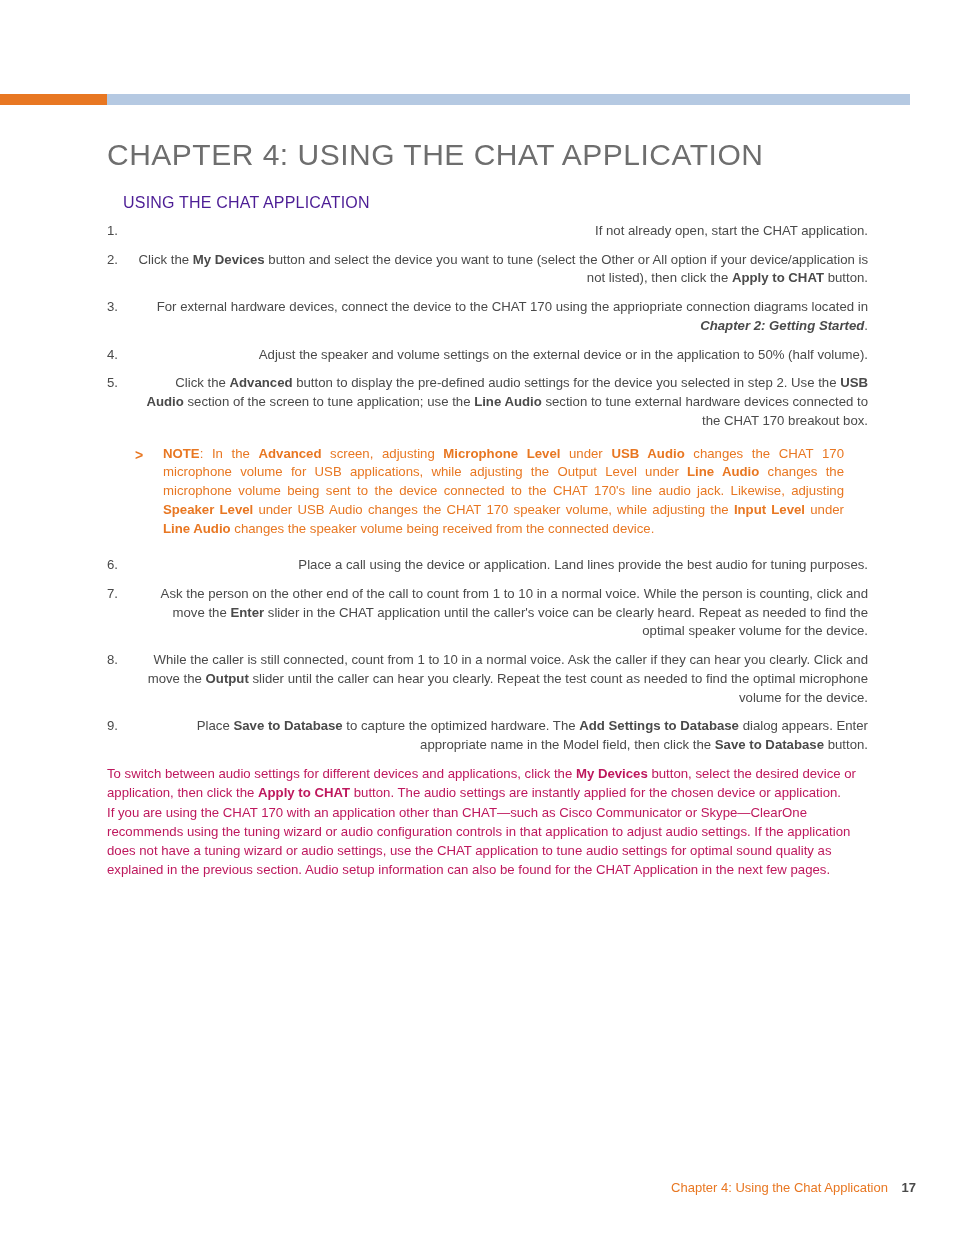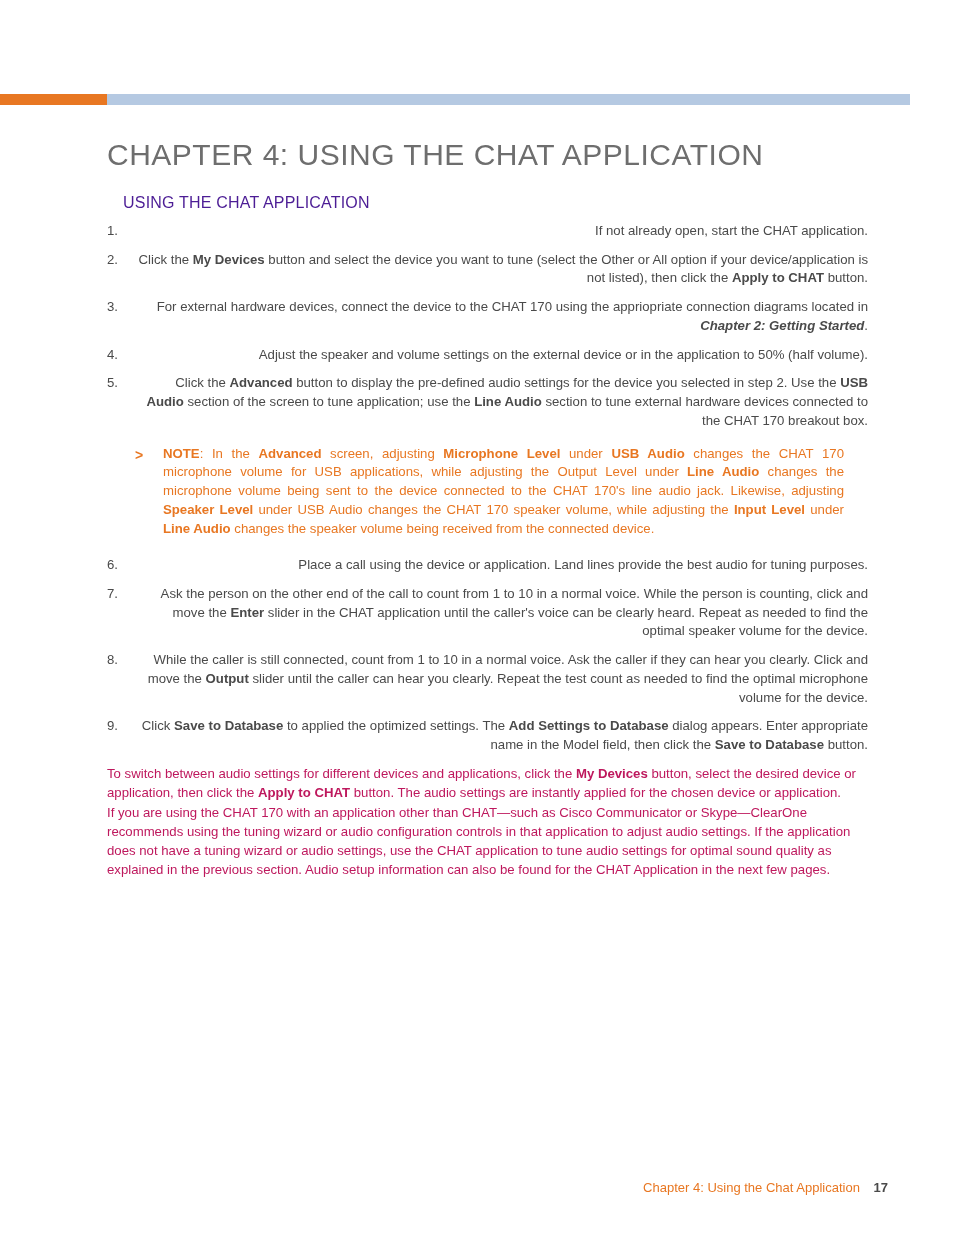--- a/index.html
+++ b/index.html
@@ -43,21 +43,21 @@
   .note-block .note-body { flex: 1; text-align: justify; padding-right: 24px; }
   p.para {
     font-size: 13.2px; line-height: 1.42; color: #be185d;
     margin: 10px 0 0 0; text-align: left;
   }
   .subheading {
     color: #e87722; font-size: 13.2px; font-weight: bold;
     margin: 34px 0 2px 0;
   }
   .footer {
-    position: absolute; bottom: 40px; right: 66px;
+    position: absolute; bottom: 40px; right: 38px;
     font-size: 13px; color: #e87722;
   }
   .footer .pg { color: #4a4a4a; font-weight: bold; margin-left: 10px; }
   b { font-weight: bold; }
   b.ital { font-style: italic; }
 </style>
 </head>
 <body>
 
 <div class="stripe orange"></div>
@@ -103,21 +103,21 @@
     <li>
       <span class="num">7.</span>
       <span class="txt"><span>Ask the person on the other end of the call to count from 1 to 10 in a normal voice. While the person is counting, click and move the </span><b>Enter</b><span> slider in the CHAT application until the caller's voice can be clearly heard. Repeat as needed to find the optimal speaker volume for the device.</span></span>
     </li>
     <li>
       <span class="num">8.</span>
       <span class="txt"><span>While the caller is still connected, count from 1 to 10 in a normal voice. Ask the caller if they can hear you clearly. Click and move the </span><b>Output</b><span> slider until the caller can hear you clearly. Repeat the test count as needed to find the optimal microphone volume for the device.</span></span>
     </li>
     <li>
       <span class="num">9.</span>
-      <span class="txt"><span>Click </span><b>Save to Database</b><span> to applied the optimized settings. The </span><b>Add Settings to Database</b><span> dialog appears. Enter appropriate name in the Model field, then click the </span><b>Save to Database</b><span> button.</span></span>
+      <span class="txt"><span>Place </span><b>Save to Database</b><span> to capture the optimized hardware. The </span><b>Add Settings to Database</b><span> dialog appears. Enter appropriate name in the Model field, then click the </span><b>Save to Database</b><span> button.</span></span>
     </li>
   </ol>
 
   <p class="para"><span>To switch between audio settings for different devices and applications, click the </span><b>My Devices</b><span> button, select the desired device or application, then click the </span><b>Apply to CHAT</b><span> button. The audio settings are instantly applied for the chosen device or application.</span></p>
 
   <p class="para" style="margin-top:2px">If you are using the CHAT 170 with an application other than CHAT—such as Cisco Communicator or Skype—ClearOne recommends using the tuning wizard or audio configuration controls in that application to adjust audio settings. If the application does not have a tuning wizard or audio settings, use the CHAT application to tune audio settings for optimal sound quality as explained in the previous section. Audio setup information can also be found for the CHAT Application in the next few pages.</p>
 </div>
 
 <div class="footer">
   <span>Chapter 4: Using the Chat Application</span>

